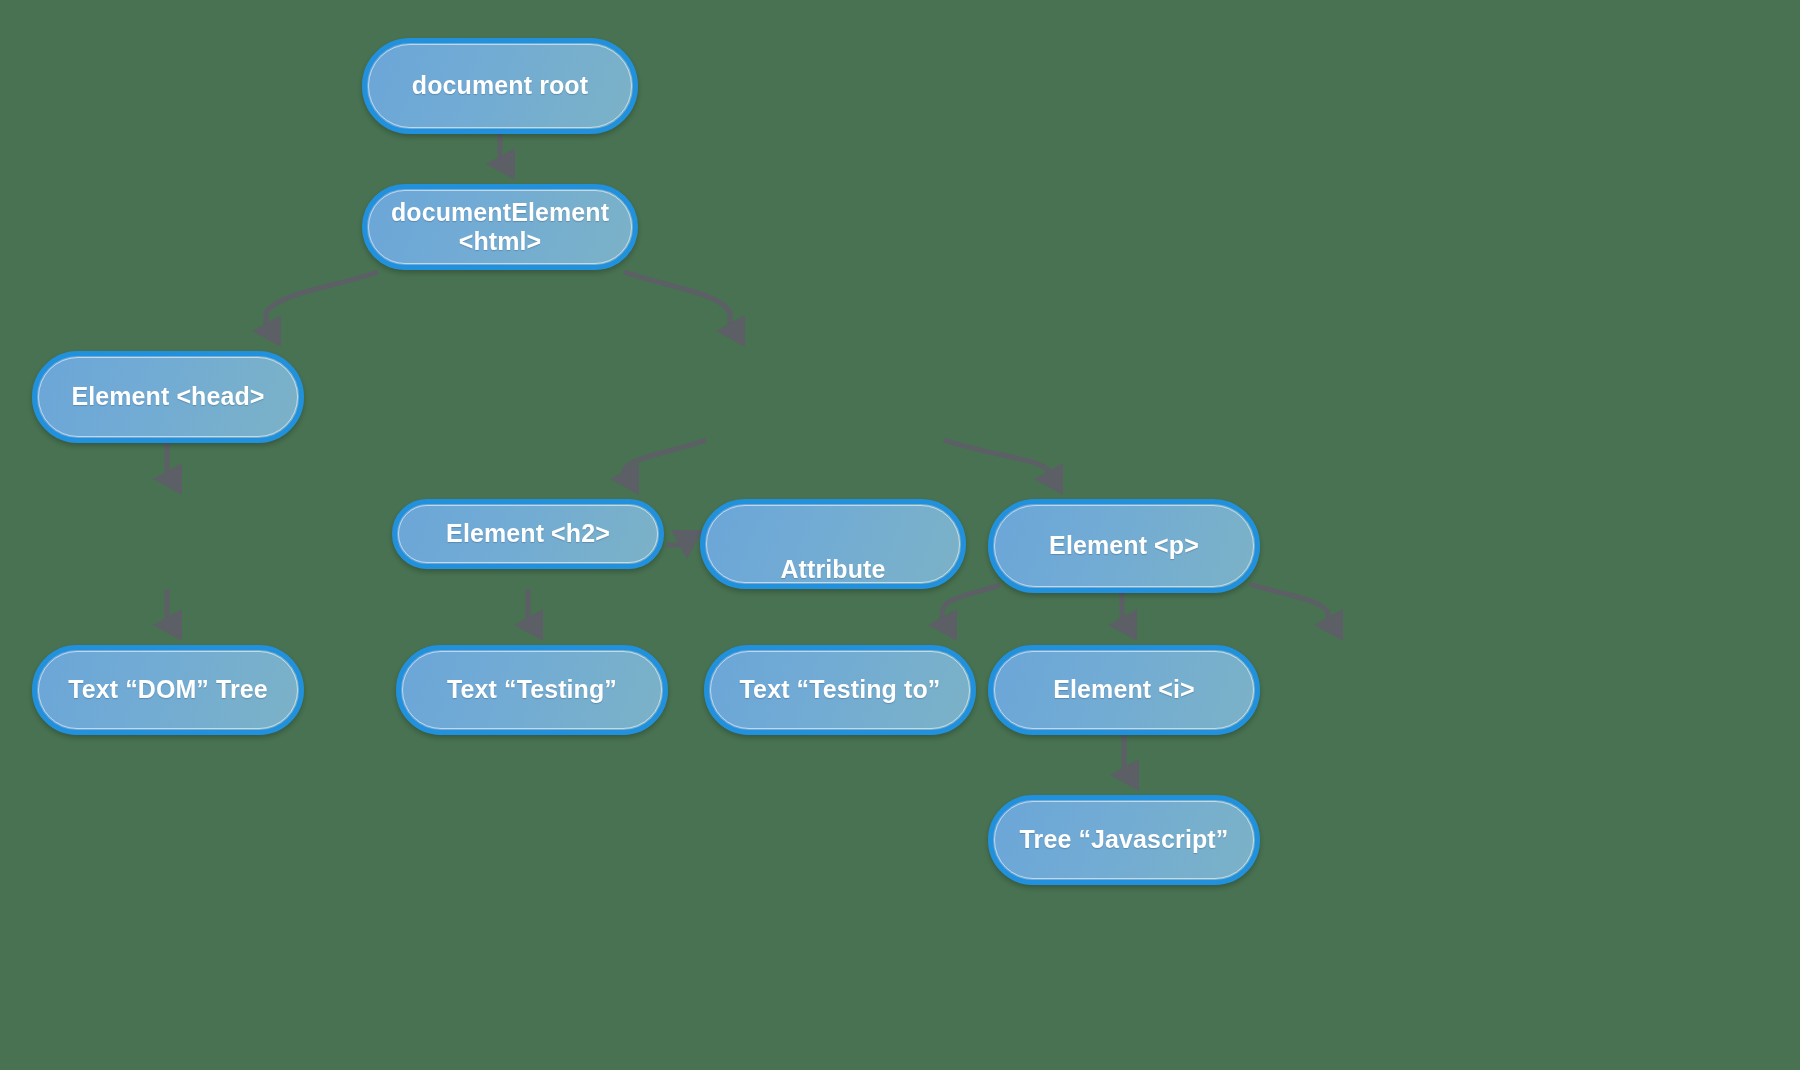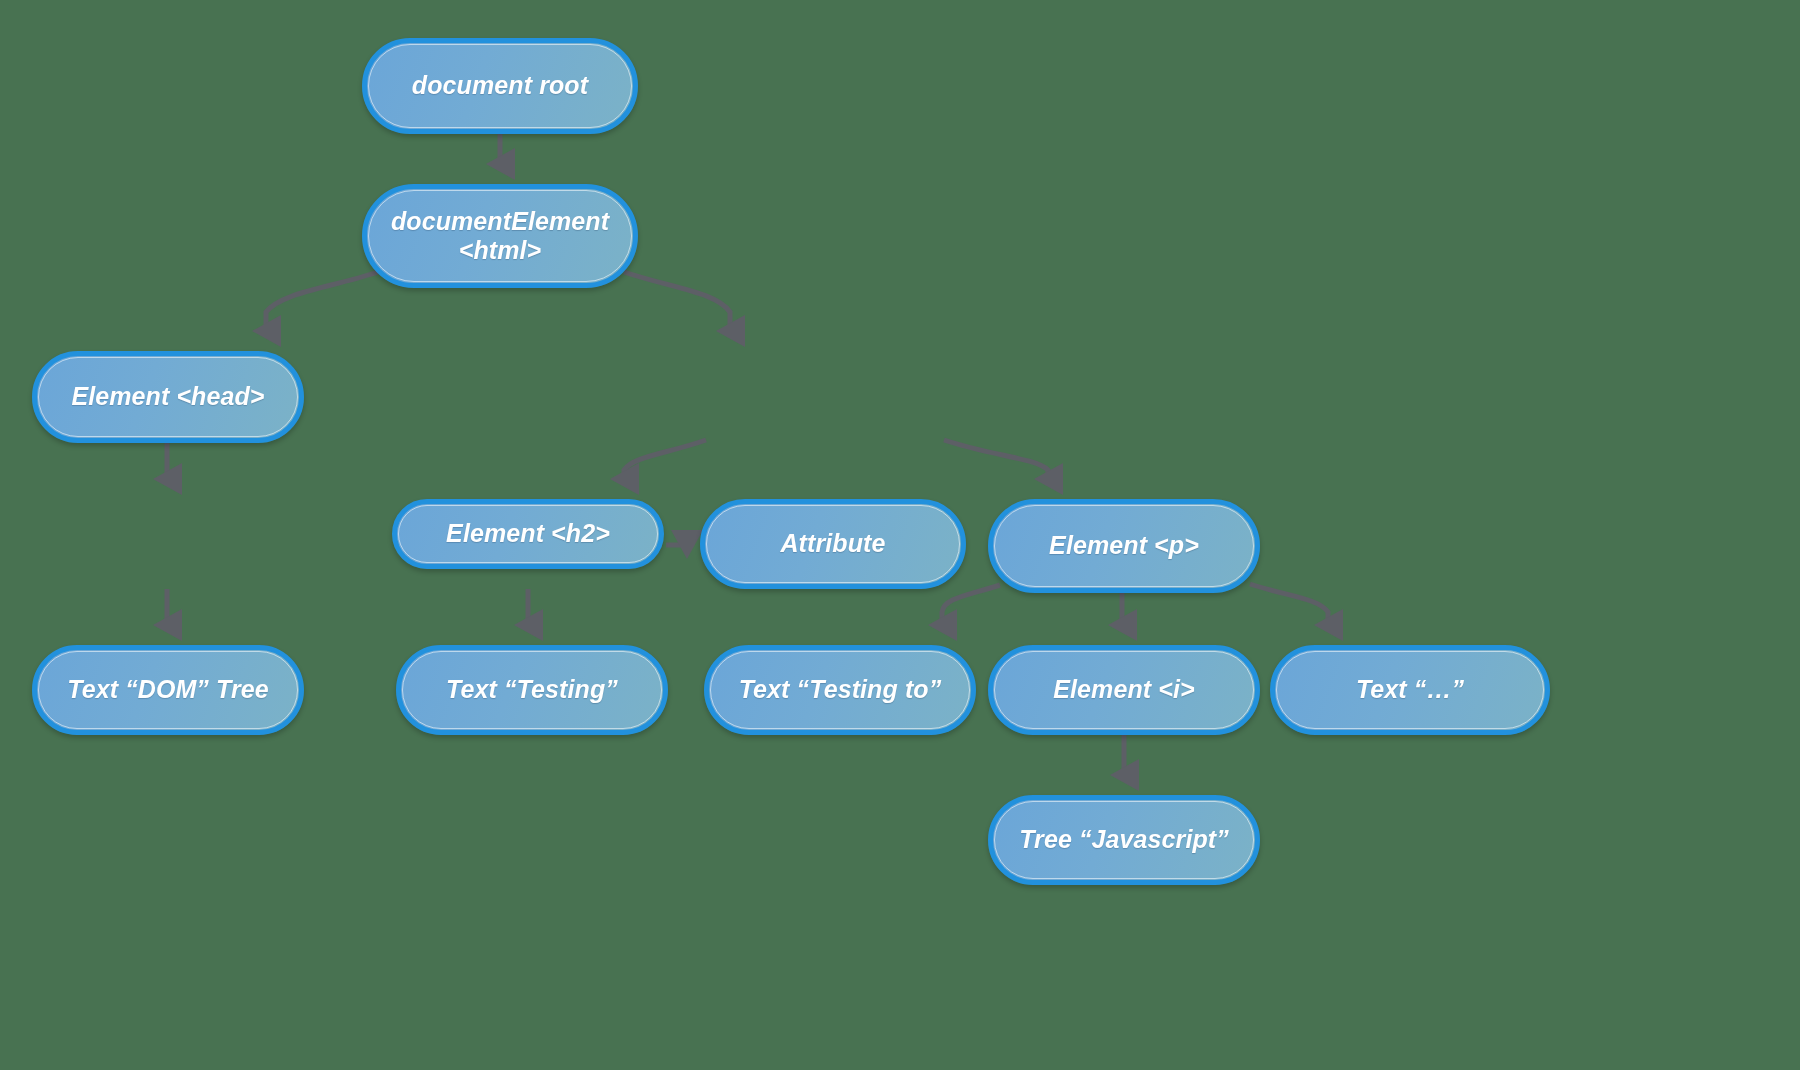--- a/index.html
+++ b/index.html
@@ -39,21 +39,20 @@
     box-sizing: border-box;
     display: flex;
     align-items: center;
     justify-content: center;
     text-align: center;
     border-radius: 999px;
     background: linear-gradient(110deg, #6ba6d8 0%, #72abd4 42%, #7bb2c7 100%);
     border: 5px solid #2291dd;
     box-shadow: 0 3px 5px rgba(0,0,0,0.22);
     padding: 0 14px;
-    font-style: italic;
   }
   
   .node::after {
     content: "";
     position: absolute;
     left: 1px; right: 1px; top: 1px; bottom: 1px;
     border-radius: 999px;
     border: 1.5px solid rgba(255,255,255,0.55);
     pointer-events: none;
   }
@@ -65,26 +64,26 @@
     font-weight: bold;
     font-size: 25px;
     line-height: 1.18;
     letter-spacing: 0.1px;
     text-shadow: 0 1px 1px rgba(40,70,100,0.30);
     white-space: pre-line;
   }
 
   
   #n-document-root      { left: 362px;  top: 38px;  width: 276px; height: 96px; }
-  #n-document-element   { left: 362px;  top: 184px; width: 276px; height: 104px; }
+  #n-document-element   { left: 362px;  top: 184px; width: 276px; height: 86px; }
   #n-head               { left: 32px;   top: 351px; width: 272px; height: 92px; }
   #n-body               { left: 690px;  top: 351px; width: 270px; height: 92px; }
   #n-title              { left: 32px;   top: 499px; width: 272px; height: 90px; }
   #n-h2                 { left: 392px;  top: 499px; width: 272px; height: 70px; }
-  #n-attribute          { left: 700px;  top: 499px; width: 266px; height: 90px; }
+  #n-attribute          { left: 700px;  top: 499px; width: 266px; height: 90px; align-items: flex-end; }
   #n-p                  { left: 988px;  top: 499px; width: 272px; height: 94px; }
   #n-text-dom-tree      { left: 32px;   top: 645px; width: 272px; height: 90px; }
   #n-text-testing       { left: 396px;  top: 645px; width: 272px; height: 90px; }
   #n-text-welcome-to    { left: 704px;  top: 645px; width: 272px; height: 90px; }
   #n-i                  { left: 988px;  top: 645px; width: 272px; height: 90px; }
   #n-text-ellipsis      { left: 1270px; top: 645px; width: 280px; height: 90px; }
   #n-text-javascript    { left: 988px;  top: 795px; width: 272px; height: 90px; }
 </style>
 </head>
 <body>
@@ -164,21 +163,18 @@
   </div>
 
   <div class="node" id="n-text-welcome-to">
     <span class="label">Text “Testing to”</span>
   </div>
 
   <div class="node" id="n-i">
     <span class="label">Element &lt;i&gt;</span>
   </div>
 
-  <div class="node" id="n-text-ellipsis">
-    <span class="label">Text “…”</span>
-  </div>
 
   <div class="node" id="n-text-javascript">
     <span class="label">Tree “Javascript”</span>
   </div>
 
 </div>
 
 </body></html>

